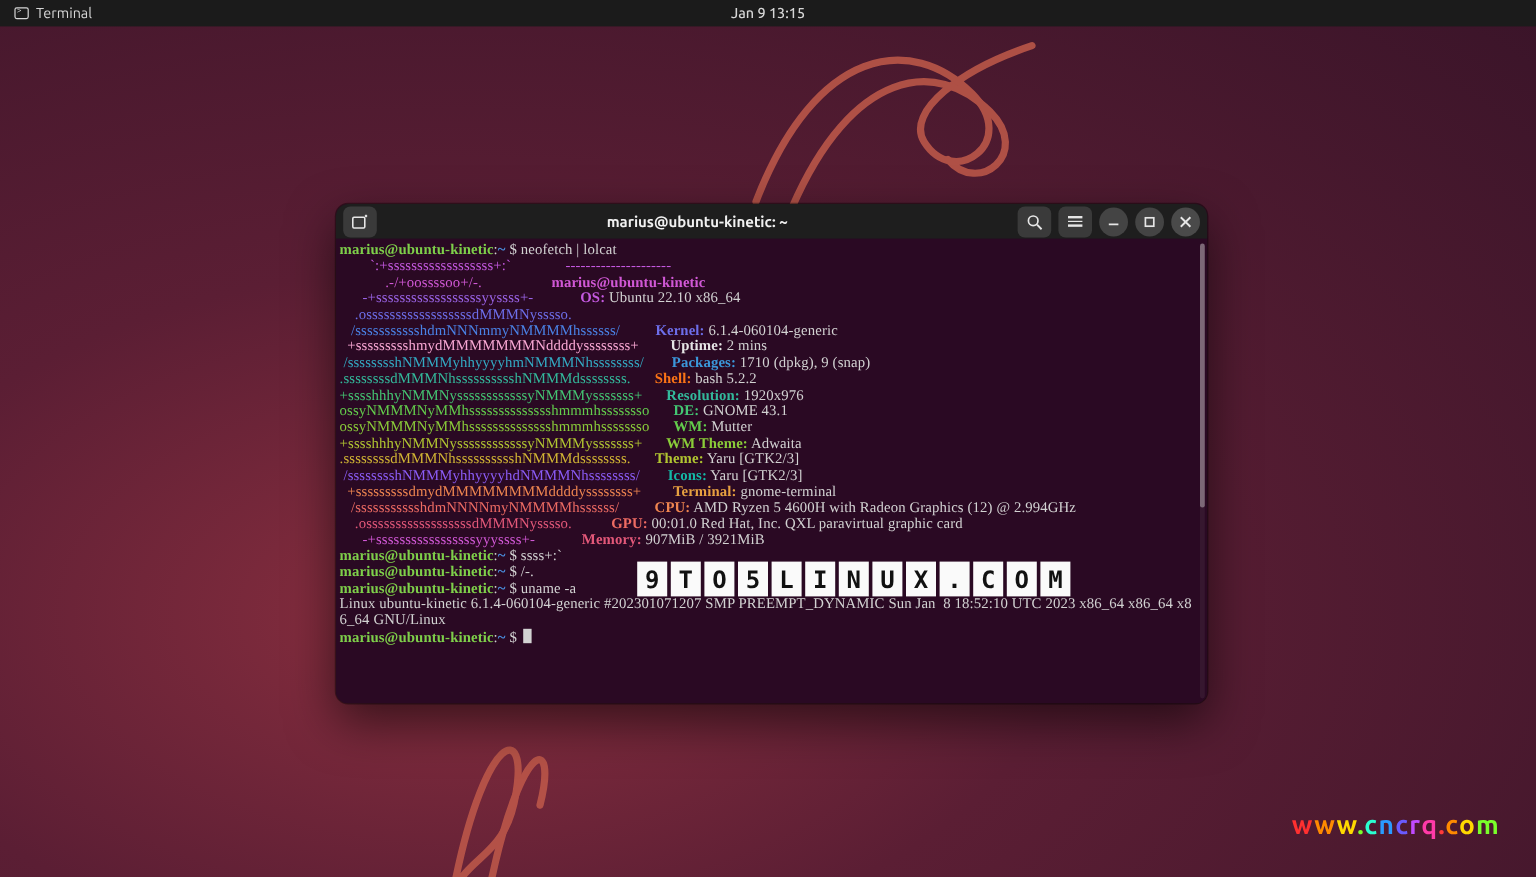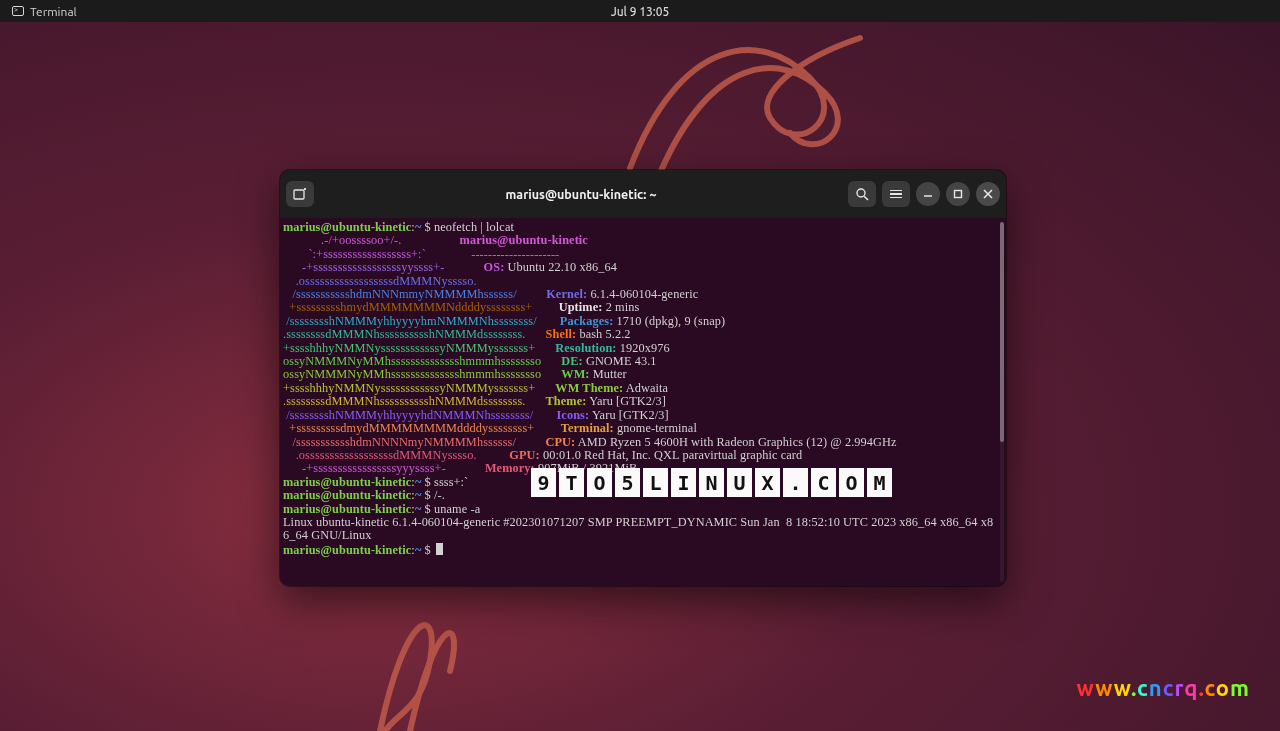--- a/index.html
+++ b/index.html
@@ -24,21 +24,21 @@
   .term-icon { width: 12px; height: 10px; border: 1px solid #d6d6d6; border-radius: 2px; position: relative; }
   .term-icon::after { content: ">"; position: absolute; font-size: 7px; left: 1px; top: -2px; color: #d6d6d6; }
 
   
   .window {
     position: absolute; left: 280px; top: 170px; width: 726px; height: 416px;
     background: #2a0d26; border-radius: 10px; box-shadow: 0 15px 40px rgba(0,0,0,0.55), 0 0 0 1px rgba(0,0,0,0.4);
     display: flex; flex-direction: column; overflow: hidden;
   }
   .titlebar {
-    height: 48px; background: #1e1e1e; display: flex; align-items: center;
+    height: 29px; background: #1e1e1e; display: flex; align-items: center;
     padding: 0 6px; gap: 6px; border-top-left-radius: 10px; border-top-right-radius: 10px;
   }
   .tb-btn {
     width: 28px; height: 26px; border-radius: 6px; background: #3a3a3a;
     display: flex; align-items: center; justify-content: center; color: #e6e6e6;
     font-size: 14px; cursor: pointer;
   }
   .tb-btn.round { width: 24px; height: 24px; border-radius: 50%; background: #444; }
   .tb-btn.round.close { background: #4a4a4a; }
   .tb-title { flex: 1; text-align: center; color: #f1f1f1; font-size: 12.5px; font-weight: 600; }
@@ -55,33 +55,33 @@
   .scroll-thumb { position: absolute; right: 2px; top: 4px; width: 4px; height: 220px; background: rgba(255,255,255,0.35); border-radius: 3px; }
 
   .line { white-space: pre; }
   .row { display: flex; }
   .row .art { white-space: pre; flex: 0 0 auto; }
   .row .info { white-space: pre; margin-left: 20px; }
   .cursor-block { display: inline-block; width: 7px; height: 12px; background: #d2d2d2; vertical-align: -1px; margin-left: 2px; }
 
   
   .a1{color:#d158d6}.a2{color:#c459e0}.a3{color:#9a63e6}.a4{color:#6d6ee9}.a5{color:#4a82e6}
-  .a6{color:#a16207}.a7{color:#33aac3}.a8{color:#33ba9c}.a9{color:#44c673}.a10{color:#63cd4c}
+  .a6{color:#f9a8d4}.a7{color:#33aac3}.a8{color:#33ba9c}.a9{color:#44c673}.a10{color:#63cd4c}
   .a11{color:#8acc39}.a12{color:#b1c531}.a13{color:#d2b634}.a14{color:#8b5cf6}.a15{color:#ee8550}
   .a16{color:#ed6b63}.a17{color:#e35879}
 
   .prompt-user{color:#7ecf4a;font-weight:600}
   .prompt-sep{color:#d2d2d2}
   .prompt-path{color:#4a8fe0;font-weight:600}
 
   .hdr{color:#d158d6;font-weight:600}
   .k{font-weight:600}
   .k.os{color:#c459e0}.k.host{color:#9a63e6}.k.kernel{color:#6d6ee9}.k.uptime{color:#e5e5e5}
   .k.pkg{color:#3b97da}.k.shell{color:#f97316}.k.res{color:#33ba9c}.k.de{color:#44c673}
-  .k.wm{color:#63cd4c}.k.wmt{color:#8acc39}.k.theme{color:#b1c531}.k.icons{color:#8b5cf6}
+  .k.wm{color:#63cd4c}.k.wmt{color:#8acc39}.k.theme{color:#b1c531}.k.icons{color:#14b8a6}
   .k.term{color:#e7a040}.k.cpu{color:#ee8550}.k.gpu{color:#ed6b63}.k.mem{color:#e35879}
   .v{color:#d2d2d2}
 
   
   .watermark { position: absolute; left: 531px; top: 468px; display: flex; gap: 3px; z-index: 20; }
   .wm-box {
     width: 25px; height: 29px; background: #fafafa; color: #111;
     display: flex; align-items: center; justify-content: center;
     font-family: monospace; font-size: 20px; font-weight: 700;
   }
@@ -105,21 +105,21 @@
 <svg class="squiggle sq-bot" width="150" height="150" viewBox="0 0 150 150">
   <path d="M30,150 C55,30 90,20 80,80 C73,125 50,130 35,150"></path>
   <path d="M60,150 C85,35 115,30 100,90"></path>
 </svg>
 
 <div class="topbar">
   <div class="app">
     <span class="term-icon"></span>
     <span>Terminal</span>
   </div>
-  <div class="clock">Jul 9  13:05</div>
+  <div class="clock">Jan 9  13:15</div>
 </div>
 
 <div class="window">
   <div class="titlebar">
     <div class="tb-btn">
       <svg width="14" height="14" viewBox="0 0 14 14">
         <rect x="1" y="3" width="10" height="9" rx="1" fill="none" stroke="#e6e6e6" stroke-width="1.3"></rect>
         <path d="M11 2 h2 M12 1 v2" stroke="#e6e6e6" stroke-width="1.3"></path>
       </svg>
     </div>
@@ -156,26 +156,26 @@
     </div>
   </div>
 
   <div class="term-body">
     <div class="scroll-track"></div>
     <div class="scroll-thumb"></div>
 
     <div class="line"><span class="prompt-user">marius@ubuntu-kinetic</span><span class="prompt-sep">:</span><span class="prompt-path">~</span><span class="prompt-sep"> </span><span>$</span> <span>neofetch | lolcat</span></div>
 
     <div class="row">
+        <span class="art a2">        `:+ssssssssssssssssss+:`        </span>
+        <span class="info a2">---------------------</span>
+      </div>
+    <div class="row">
         <span class="art a1">            .-/+oossssoo+/-.            </span>
         <span class="info"><span class="hdr">marius@ubuntu-kinetic</span></span>
-      </div>
-    <div class="row">
-        <span class="art a2">        `:+ssssssssssssssssss+:`        </span>
-        <span class="info a2">---------------------</span>
       </div>
     <div class="row">
         <span class="art a3">      -+ssssssssssssssssssyyssss+-      </span>
         <span class="info"><span class="k os">OS:</span> <span class="v">Ubuntu 22.10 x86_64</span></span>
       </div>
     <div class="row">
         <span class="art a4">    .ossssssssssssssssssdMMMNysssso.    </span>
       </div>
     <div class="row">
         <span class="art a5">   /ssssssssssshdmNNNmmyNMMMMhssssss/   </span>

